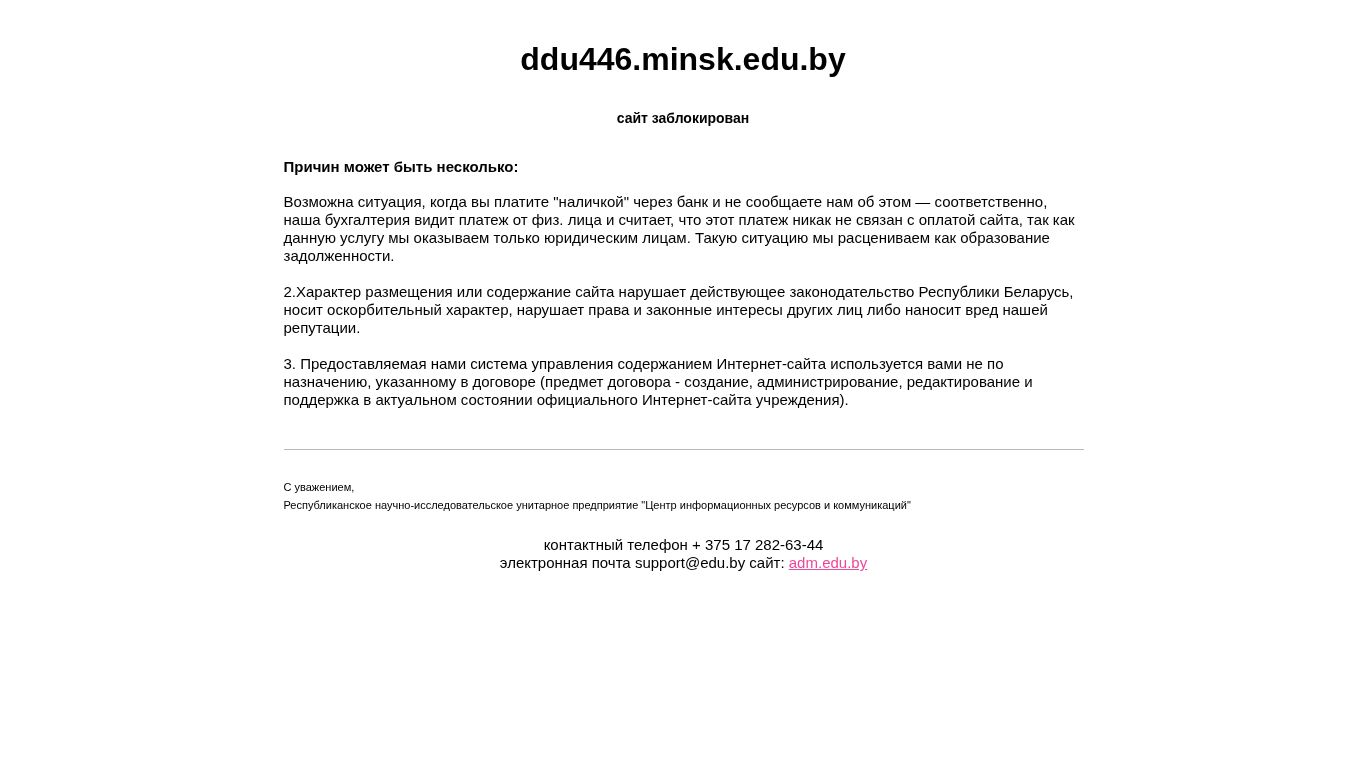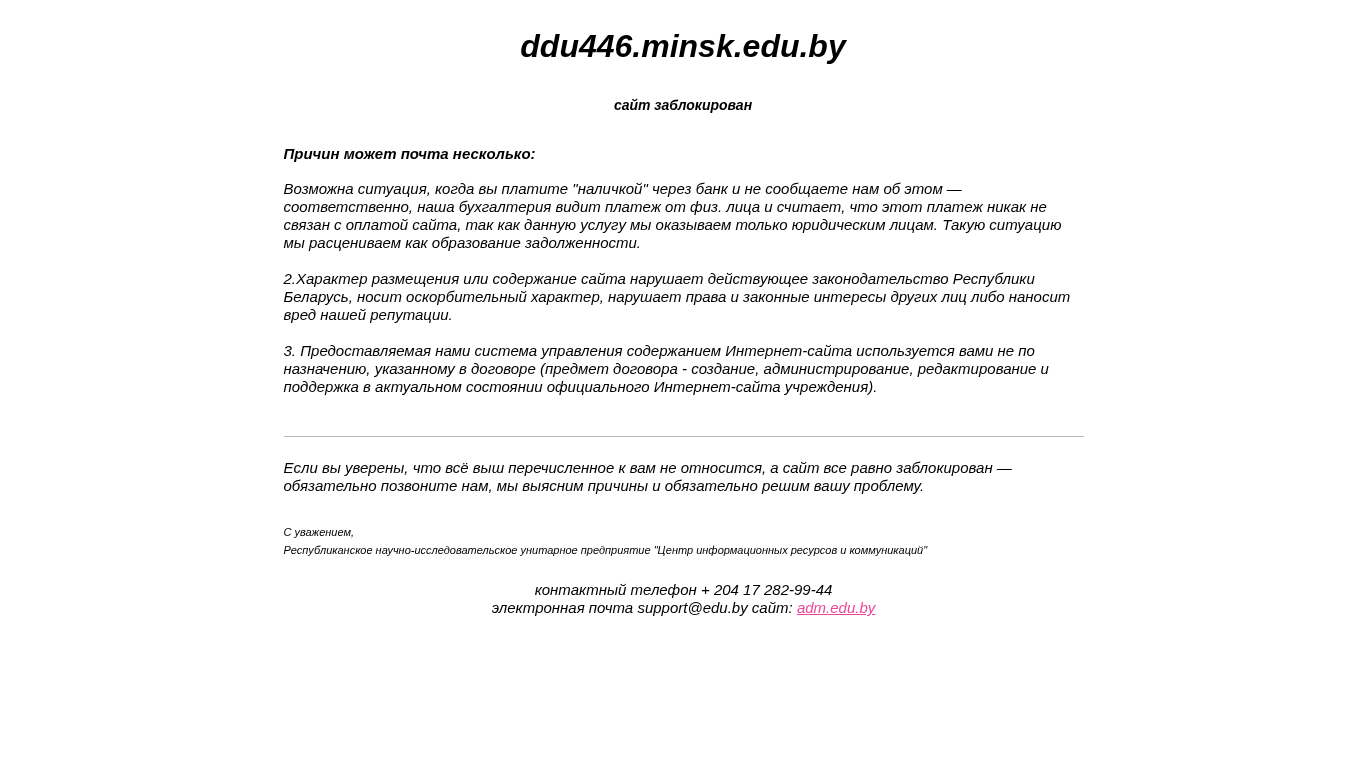--- a/index.html
+++ b/index.html
@@ -9,23 +9,22 @@
   }
   body {
     width: 1366px;
     height: 768px;
     font-family: "Liberation Sans", sans-serif;
     color: #000000;
     overflow: hidden;
   }
   .page {
     width: 1366px;
-    padding-top: 19px;
+    padding-top: 32px;
     box-sizing: border-box;
-    font-style: italic;
   }
   .site-title {
     text-align: center;
     font-size: 32px;
     font-weight: bold;
     line-height: 1.2;
     margin: 0 0 0 0;
     padding-top: 8px;
   }
   .block-subtitle {
@@ -81,35 +80,34 @@
 <body>
 
 <div class="page">
 
   <h1 class="site-title">ddu446.minsk.edu.by</h1>
 
   <h2 class="block-subtitle">сайт заблокирован</h2>
 
   <div class="content">
 
-    <p class="reasons-heading">Причин может почта несколько:</p>
+    <p class="reasons-heading">Причин может быть несколько:</p>
 
     <p class="para">Возможна ситуация, когда вы платите "наличкой" через банк и не сообщаете нам об этом — соответственно, наша бухгалтерия видит платеж от физ. лица и считает, что этот платеж никак не связан с оплатой сайта, так как данную услугу мы оказываем только юридическим лицам. Такую ситуацию мы расцениваем как образование задолженности.</p>
     <p class="para">2.Характер размещения или содержание сайта нарушает действующее законодательство Республики Беларусь, носит оскорбительный характер, нарушает права и законные интересы других лиц либо наносит вред нашей репутации.</p>
     <p class="para">3. Предоставляемая нами система управления содержанием Интернет-сайта используется вами не по назначению, указанному в договоре (предмет договора - создание, администрирование, редактирование и поддержка в актуальном состоянии официального Интернет-сайта учреждения).</p>
 
     <hr class="divider">
 
-    <p class="footer-note">Если вы уверены, что всё выш перечисленное к вам не относится, а сайт все равно заблокирован — обязательно позвоните нам, мы выясним причины и обязательно решим вашу проблему.</p>
 
     <p class="signature">
       <span>С уважением,</span><br>
       <span>Республиканское научно-исследовательское унитарное предприятие "Центр информационных ресурсов и коммуникаций"</span>
     </p>
 
     <p class="contacts">
-      <span>контактный телефон + 204 17 282-99-44</span><br>
+      <span>контактный телефон + 375 17 282-63-44</span><br>
       <span>электронная почта support@edu.by сайт:</span>
       <a href="#">adm.edu.by</a>
     </p>
 
   </div>
 </div>
 
 </body></html>

